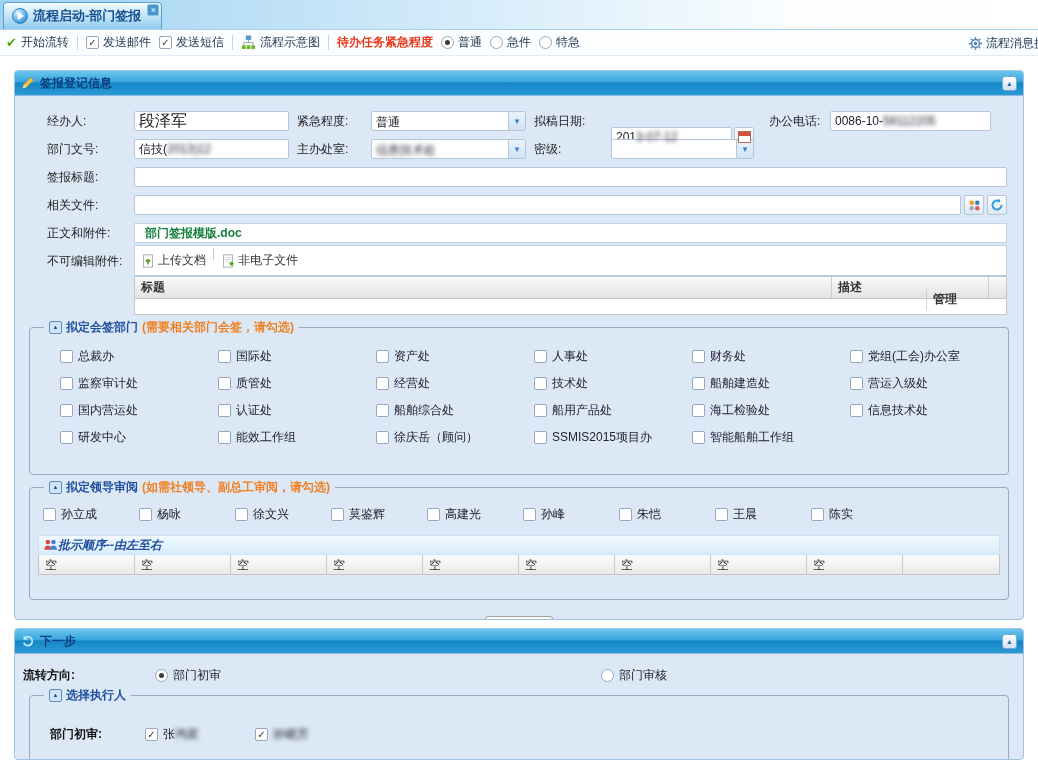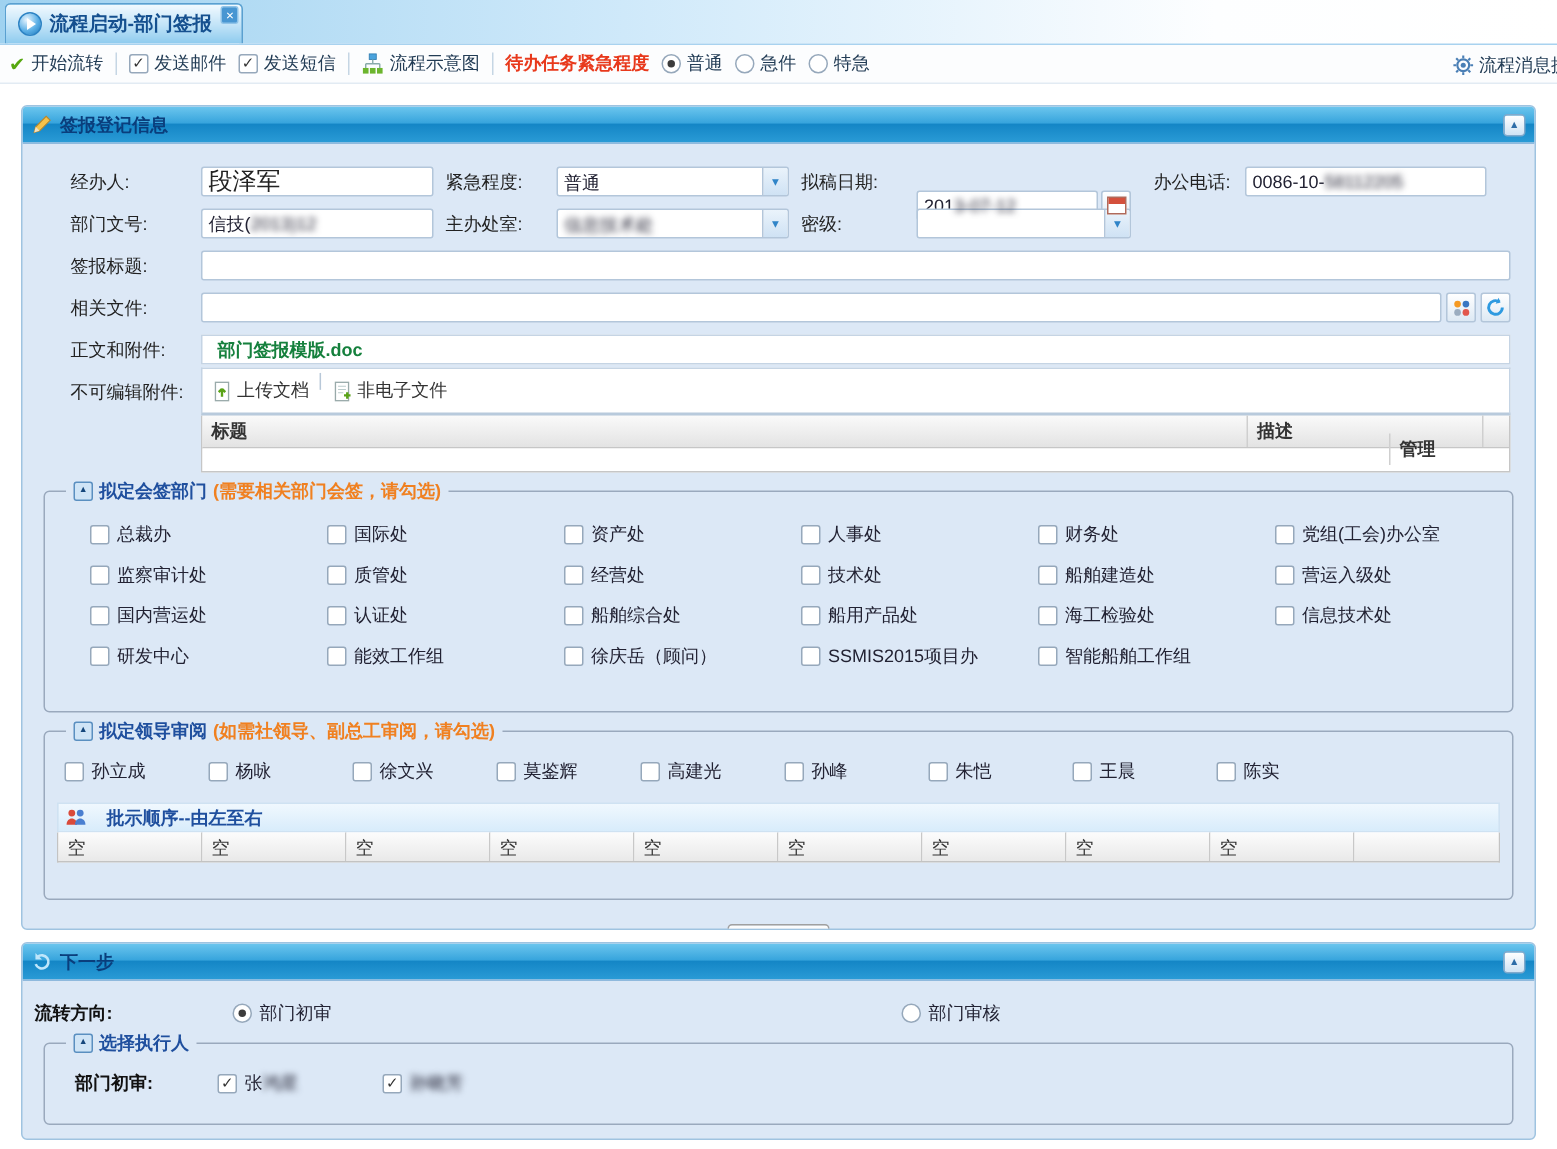--- a/index.html
+++ b/index.html
@@ -94,38 +94,38 @@
   .fcollapse { width:13px; height:13px; background:#cfe4f6; border:1px solid #5a8fc0; border-radius:2px; color:#15477c;
                font-size:6px; line-height:11px; text-align:center; cursor:pointer; }
   .ftitle { font-weight:bold; color:#1f4f9e; }
   .fhint { font-weight:bold; color:#f08020; }
 
   .deptgrid { display:grid; grid-template-columns:158px 158px 158px 158px 158px auto; row-gap:10px; padding:8px 0 4px 22px; }
   .leadrow { display:flex; padding:6px 0 2px 5px; }
   .leadrow .cbitem { width:96px; }
 
   .orderbar { margin:10px 0 0; height:20px; background:linear-gradient(#f0f8fe,#d8ecfb); border:1px solid #cfe2f2;
-              display:flex; align-items:center; gap:13px; padding:0 4px; }
+              display:flex; align-items:center; gap:0; padding:0 4px;font-style:italic; }
   .orderbar span.txt { font-weight:bold; color:#1f4f9e; }
   .emptyrow { display:flex; border:1px solid #c3c3c3; border-top:none; height:20px; background:#fff; }
   .ecell { width:96px; background:linear-gradient(#fcfcfc,#e9e9e9); border-right:1px solid #c8c8c8;
            padding:2px 0 0 6px; color:#333; }
   .ecell.last { flex:1; border-right:none; }
 
   .saverow { display:flex; justify-content:center; margin-top:16px; }
   .savebtn { display:flex; align-items:center; gap:4px; height:24px; padding:0 12px; cursor:pointer;
              background:linear-gradient(#fdfdfd,#dcdcdc); border:1px solid #a0a0a0; border-radius:3px;
              font-family:inherit; font-size:12px; color:#222; }
 
   
   .dirrow { display:flex; align-items:center; margin:9px 0 0 8px; height:24px; }
   .dirlab { font-weight:bold; color:#111; width:72px; }
   .diropt { display:flex; align-items:center; gap:5px; cursor:pointer; }
   .diropt.o1 { margin-left:60px; } .diropt.o2 { margin-left:380px; }
-  .fset.exec { margin:8px 14px 4px; padding:16px 8px 18px; }
+  .fset.exec { margin:8px 14px 4px; padding:28px 8px 18px; }
   .execrow { display:flex; align-items:center; padding-left:12px; margin-top:2px; }
   .execlab { font-weight:bold; color:#111; width:95px; }
   .execitem { display:flex; align-items:center; gap:5px; width:110px; cursor:pointer; }
 
   svg { display:block; }
 </style>
 </head>
 <body>
 
 <div class="screen">

